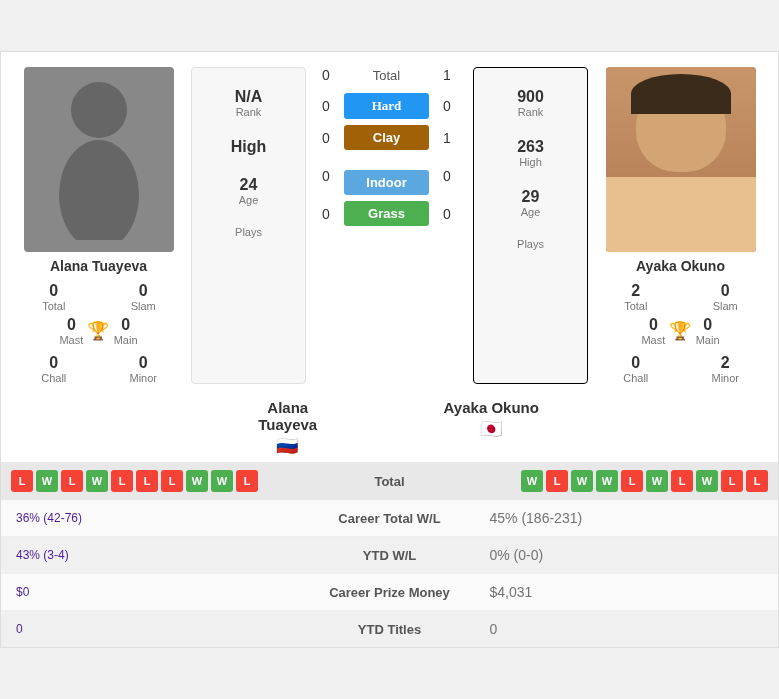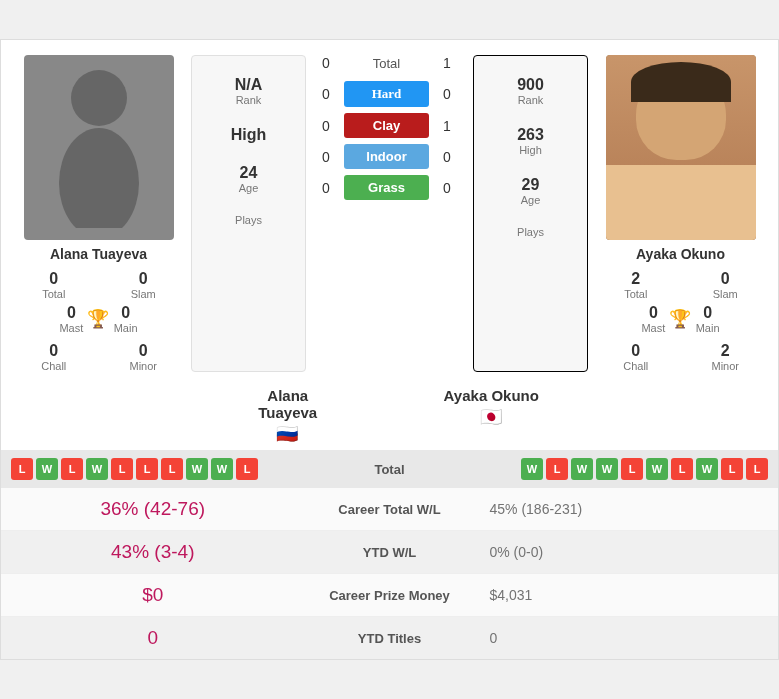--- a/index.html
+++ b/index.html
@@ -144,22 +144,22 @@
     .court-badge {
       width: 85px;
       padding: 5px 0;
       text-align: center;
       color: #fff;
       font-size: 13px;
       font-weight: bold;
       border-radius: 3px;
     }
     .court-badge.hard { background: #2196F3; font-family: Liberation Serif, serif; }
-    .court-badge.clay { background: #b91c1c; }
-    .court-badge.indoor { background: #5BA8E0; }
+    .court-badge.clay { background: #a16207; }
+    .court-badge.indoor { background: #5BA8E0; margin-top: 14px; }
     .court-badge.grass { background: #4CAF50; }
 
     .total-row {
       display: flex;
       align-items: center;
       gap: 8px;
       margin-bottom: 4px;
     }
     .total-label {
       font-size: 13px;
@@ -219,23 +219,22 @@
     
     .stats-row {
       display: flex;
       align-items: center;
       padding: 10px 15px;
       border-bottom: 1px solid #eee;
     }
     .stats-row:last-child { border-bottom: none; }
     .stats-row-left {
       flex: 1;
-      text-align: center;
-      font-size: 19px;
-      color: #be185d;
+      font-size: 12px;
+      color: #4c1d95;
     }
     .stats-row-label {
       width: 200px;
       text-align: center;
       font-size: 13px;
       font-weight: bold;
       color: #555;
       flex-shrink: 0;
     }
     .stats-row-right {

